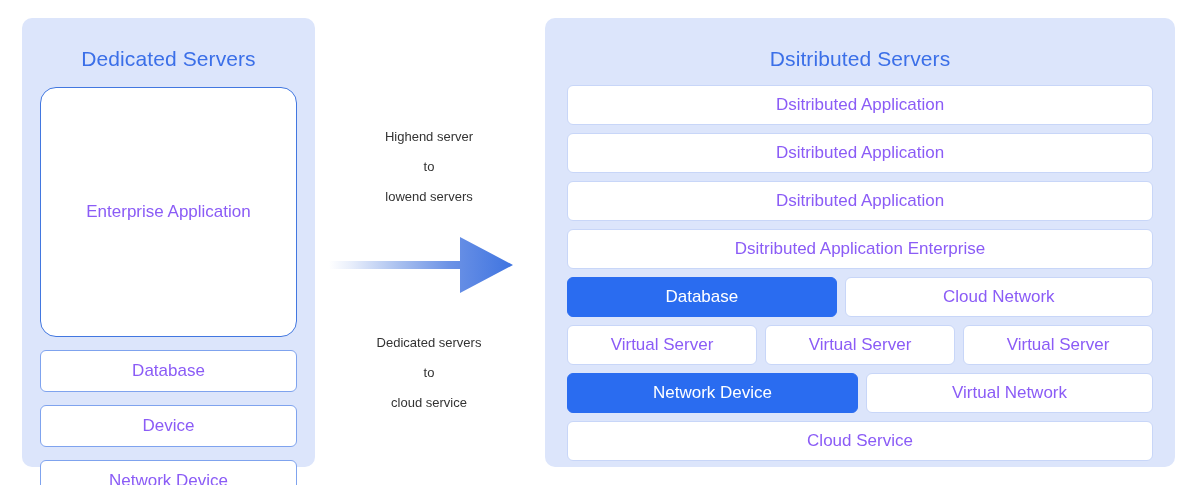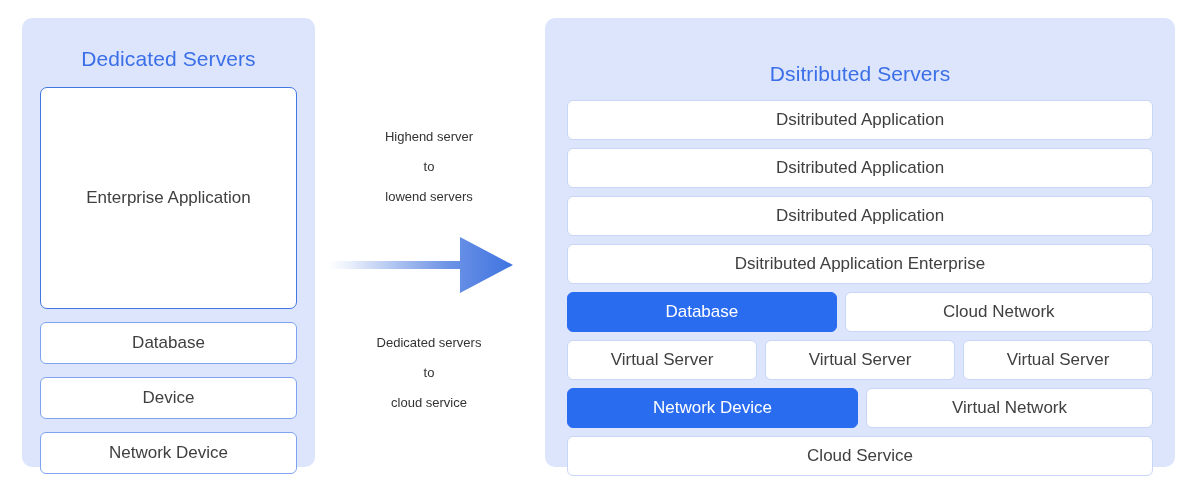--- a/index.html
+++ b/index.html
@@ -43,45 +43,45 @@
   .panel-title {
     text-align: center;
     color: #3b6fe8;
     font-size: 21px;
     line-height: 21px;
     padding-top: 30px;
     padding-bottom: 0;
     letter-spacing: .1px;
   }
   #right-panel .panel-title {
-    padding-top: 45px;
+    padding-top: 30px;
   }
 
   
   .box {
     background: #ffffff;
-    color: #404040;
+    color: #8b5cf6;
     display: flex;
     align-items: center;
     justify-content: center;
     box-sizing: border-box;
     font-size: 17px;
     border-radius: 6px;
     text-align: center;
   }
 
   
   #left-panel .stack {
     margin-top: 18px;
   }
   .box-enterprise {
     border: 1.2px solid #4277e0;
-    height: 222px;
+    height: 250px;
     width: 100%;
-    border-radius: 7px;
+    border-radius: 16px;
   }
   .box-small {
     border: 1.4px solid #7fa3ee;
     height: 42px;
     width: 100%;
     margin-top: 13px;
     border-radius: 6px;
   }
 
   

